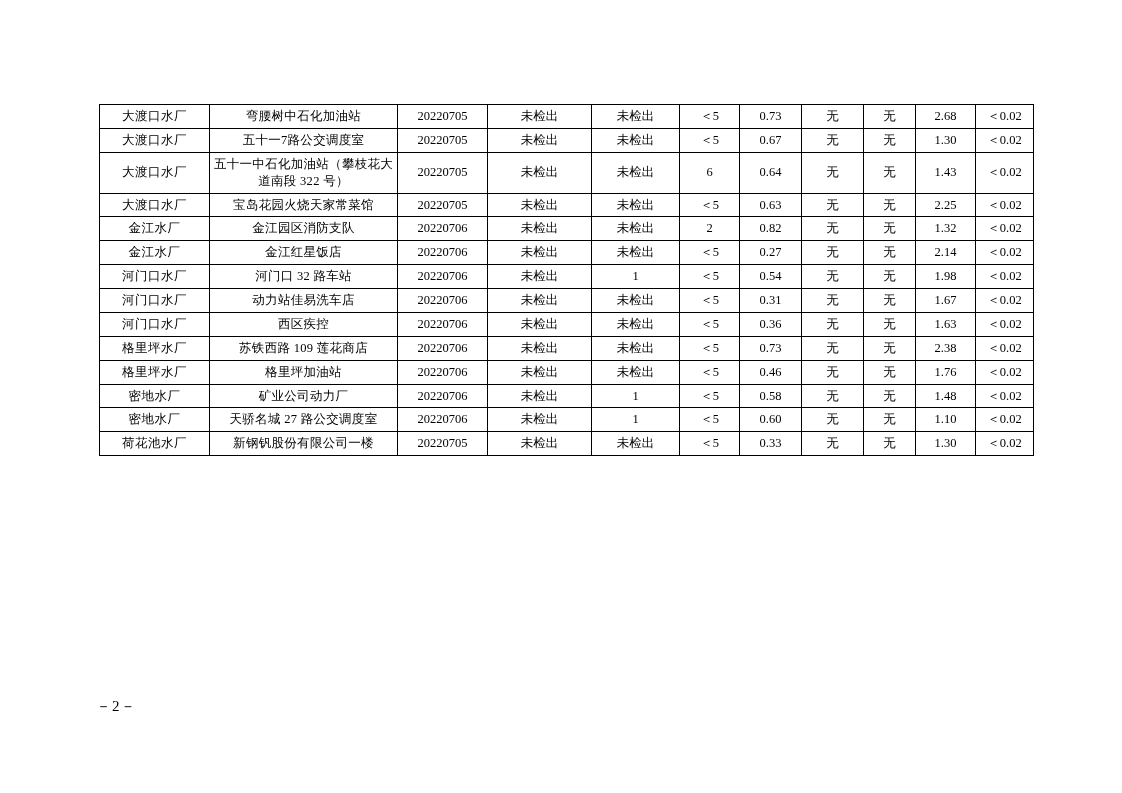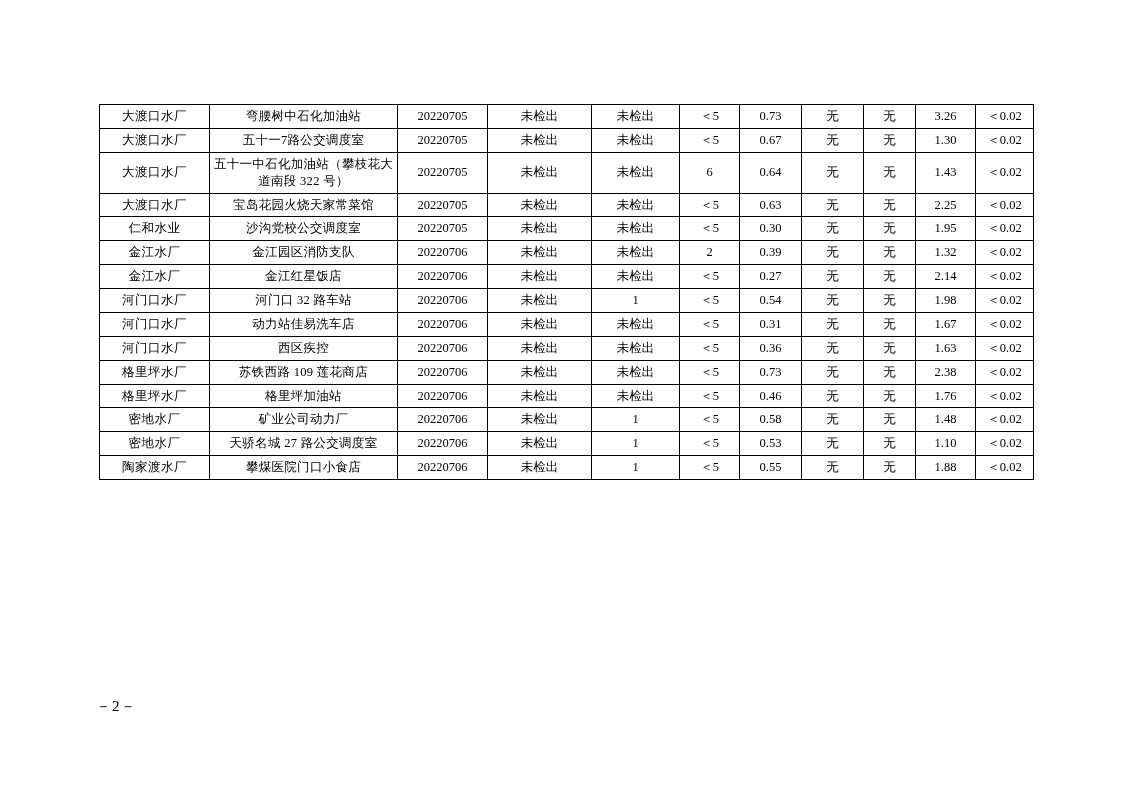--- a/index.html
+++ b/index.html
@@ -103,21 +103,21 @@
         <tr>
           <td class="plant">大渡口水厂</td>
           <td class="site">弯腰树中石化加油站</td>
           <td class="num">20220705</td>
           <td>未检出</td>
           <td>未检出</td>
           <td class="num">＜5</td>
           <td class="num">0.73</td>
           <td>无</td>
           <td>无</td>
-          <td class="num">3.26</td>
+          <td class="num">2.68</td>
           <td class="num">＜0.02</td>
         </tr>
 
         <tr>
           <td class="plant">大渡口水厂</td>
           <td class="site">五十一7路公交调度室</td>
           <td class="num">20220705</td>
           <td>未检出</td>
           <td>未检出</td>
           <td class="num">＜5</td>
@@ -149,42 +149,29 @@
           <td>未检出</td>
           <td>未检出</td>
           <td class="num">＜5</td>
           <td class="num">0.63</td>
           <td>无</td>
           <td>无</td>
           <td class="num">2.25</td>
           <td class="num">＜0.02</td>
         </tr>
 
-        <tr>
-          <td class="plant">仁和水业</td>
-          <td class="site">沙沟党校公交调度室</td>
-          <td class="num">20220705</td>
-          <td>未检出</td>
-          <td>未检出</td>
-          <td class="num">＜5</td>
-          <td class="num">0.30</td>
-          <td>无</td>
-          <td>无</td>
-          <td class="num">1.95</td>
-          <td class="num">＜0.02</td>
-        </tr>
 
         <tr>
           <td class="plant">金江水厂</td>
           <td class="site">金江园区消防支队</td>
           <td class="num">20220706</td>
           <td>未检出</td>
           <td>未检出</td>
           <td class="num">2</td>
-          <td class="num">0.39</td>
+          <td class="num">0.82</td>
           <td>无</td>
           <td>无</td>
           <td class="num">1.32</td>
           <td class="num">＜0.02</td>
         </tr>
 
         <tr>
           <td class="plant">金江水厂</td>
           <td class="site">金江红星饭店</td>
           <td class="num">20220706</td>
@@ -282,42 +269,42 @@
           <td class="num">＜0.02</td>
         </tr>
 
         <tr>
           <td class="plant">密地水厂</td>
           <td class="site">天骄名城 27 路公交调度室</td>
           <td class="num">20220706</td>
           <td>未检出</td>
           <td>1</td>
           <td class="num">＜5</td>
-          <td class="num">0.53</td>
+          <td class="num">0.60</td>
           <td>无</td>
           <td>无</td>
           <td class="num">1.10</td>
           <td class="num">＜0.02</td>
         </tr>
 
 
-
-        <tr>
-          <td class="plant">陶家渡水厂</td>
-          <td class="site">攀煤医院门口小食店</td>
-          <td class="num">20220706</td>
-          <td>未检出</td>
-          <td>1</td>
-          <td class="num">＜5</td>
-          <td class="num">0.55</td>
-          <td>无</td>
-          <td>无</td>
-          <td class="num">1.88</td>
-          <td class="num">＜0.02</td>
-        </tr>
+        <tr>
+          <td class="plant">荷花池水厂</td>
+          <td class="site">新钢钒股份有限公司一楼</td>
+          <td class="num">20220705</td>
+          <td>未检出</td>
+          <td>未检出</td>
+          <td class="num">＜5</td>
+          <td class="num">0.33</td>
+          <td>无</td>
+          <td>无</td>
+          <td class="num">1.30</td>
+          <td class="num">＜0.02</td>
+        </tr>
+
 
 
       </tbody>
     </table>
   </div>
 
   <div class="page-number">－2－</div>
 
 </div>
 

